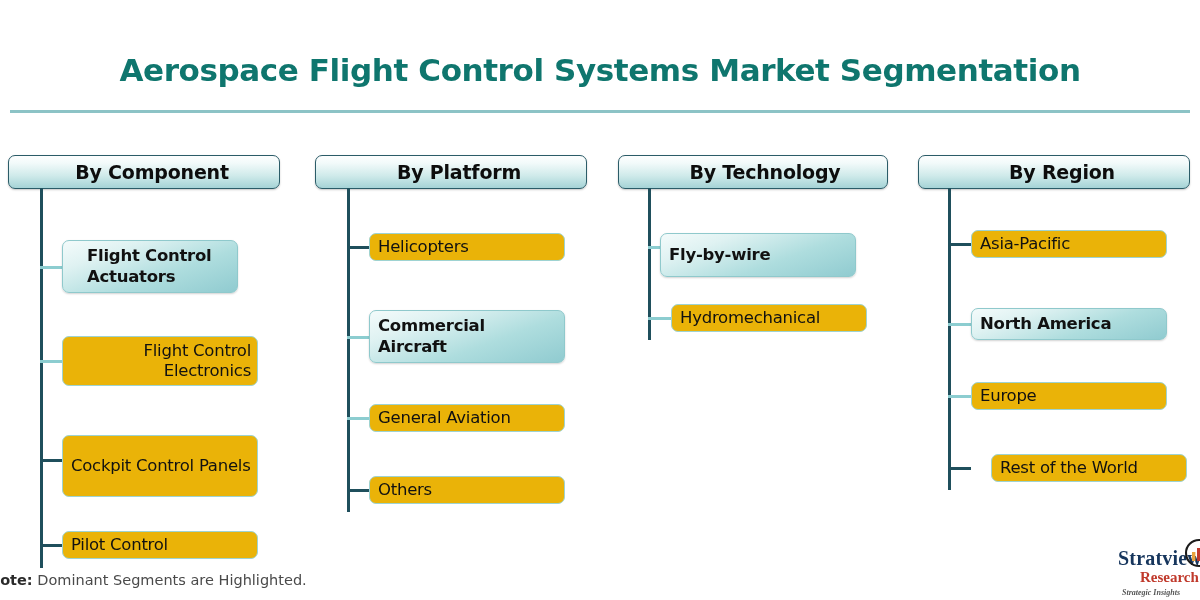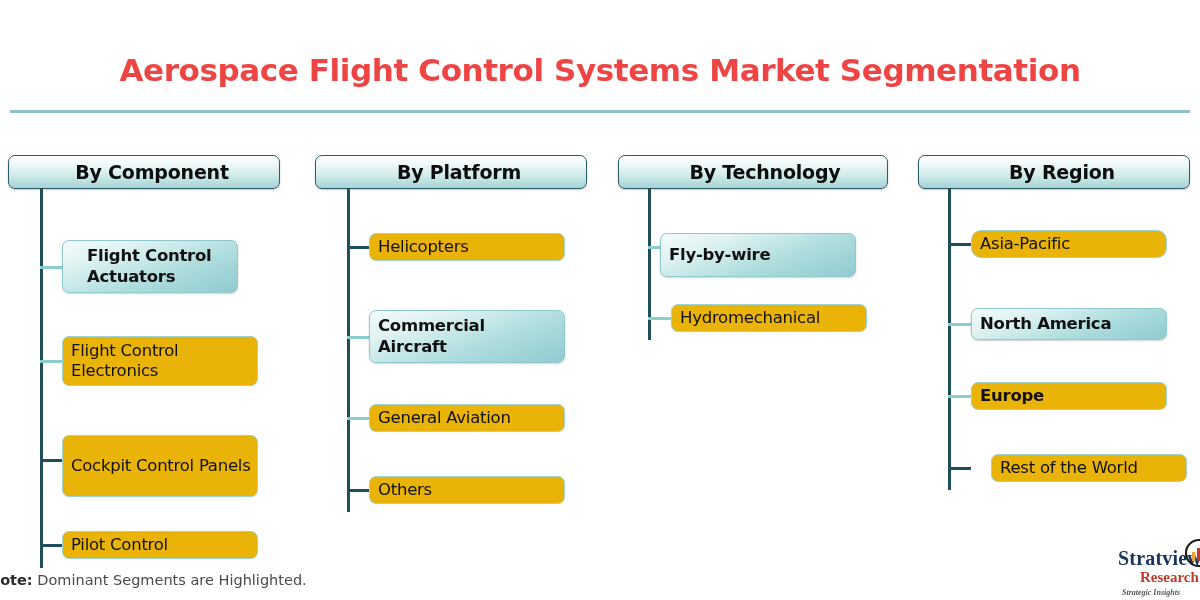--- a/index.html
+++ b/index.html
@@ -18,21 +18,21 @@
   
   #page-title {
     position: absolute;
     top: 52px;
     left: 0;
     width: 1200px;
     text-align: center;
     font-size: 31px;
     font-weight: bold;
     letter-spacing: -0.4px;
-    color: #ef4444;
+    color: #0f766e;
     font-family: "DejaVu Sans", sans-serif;
   }
   #title-rule {
     position: absolute;
     top: 110px;
     left: 10px;
     width: 1180px;
     height: 3px;
     background: #8cc3c6;
   }
@@ -172,21 +172,21 @@
     <div class="column" style="left: 8px; width: 272px;">
       <div class="col-header" style="width: 272px;">
         <span class="col-header-label">By Component</span>
       </div>
       <div class="trunk" style="left: 32px; top: 33px; height: 380px;"></div>
       <div class="connector light" style="left: 32px; width: 22px; top: 110.5px;"></div>
       <div class="item highlight" style="left: 54px; top: 85px; width: 176px; height: 53px; padding-left: 24px;">
         <span class="item-label">Flight Control Actuators</span>
       </div>
       <div class="connector light" style="left: 32px; width: 22px; top: 205px;"></div>
-      <div class="item plain" style="left: 54px; top: 181px; width: 196px; height: 50px;">
+      <div class="item plain" style="left: 54px; top: 181px; width: 196px; height: 50px; text-align: right;">
         <span class="item-label">Flight Control Electronics</span>
       </div>
       <div class="connector dark" style="left: 32px; width: 22px; top: 304px;"></div>
       <div class="item plain" style="left: 54px; top: 280px; width: 196px; height: 62px;">
         <span class="item-label">Cockpit Control Panels</span>
       </div>
       <div class="connector dark" style="left: 32px; width: 22px; top: 389px;"></div>
       <div class="item plain" style="left: 54px; top: 376px; width: 196px; height: 28px;">
         <span class="item-label">Pilot Control</span>
       </div>
@@ -226,29 +226,29 @@
       <div class="item plain" style="left: 53px; top: 149px; width: 196px; height: 28px;">
         <span class="item-label">Hydromechanical</span>
       </div>
     </div>
     <div class="column" style="left: 918px; width: 272px;">
       <div class="col-header" style="width: 272px;">
         <span class="col-header-label">By Region</span>
       </div>
       <div class="trunk" style="left: 30px; top: 33px; height: 302px;"></div>
       <div class="connector dark" style="left: 30px; width: 23px; top: 88px;"></div>
-      <div class="item plain" style="left: 53px; top: 75px; width: 196px; height: 28px; border-radius: 10px;">
+      <div class="item plain" style="left: 53px; top: 75px; width: 196px; height: 28px;">
         <span class="item-label">Asia-Pacific</span>
       </div>
       <div class="connector light" style="left: 30px; width: 23px; top: 168px;"></div>
       <div class="item highlight" style="left: 53px; top: 153px; width: 196px; height: 32px;">
         <span class="item-label">North America</span>
       </div>
       <div class="connector light" style="left: 30px; width: 23px; top: 240px;"></div>
-      <div class="item plain" style="left: 53px; top: 227px; width: 196px; height: 28px; font-weight: bold;">
+      <div class="item plain" style="left: 53px; top: 227px; width: 196px; height: 28px;">
         <span class="item-label">Europe</span>
       </div>
       <div class="connector dark" style="left: 30px; width: 23px; top: 312px;"></div>
       <div class="item plain" style="left: 53px; top: 299px; width: 196px; height: 28px; margin-left: 20px;">
         <span class="item-label">Rest of the World</span>
       </div>
     </div>
   </div>
 
 <div id="footer-note">

